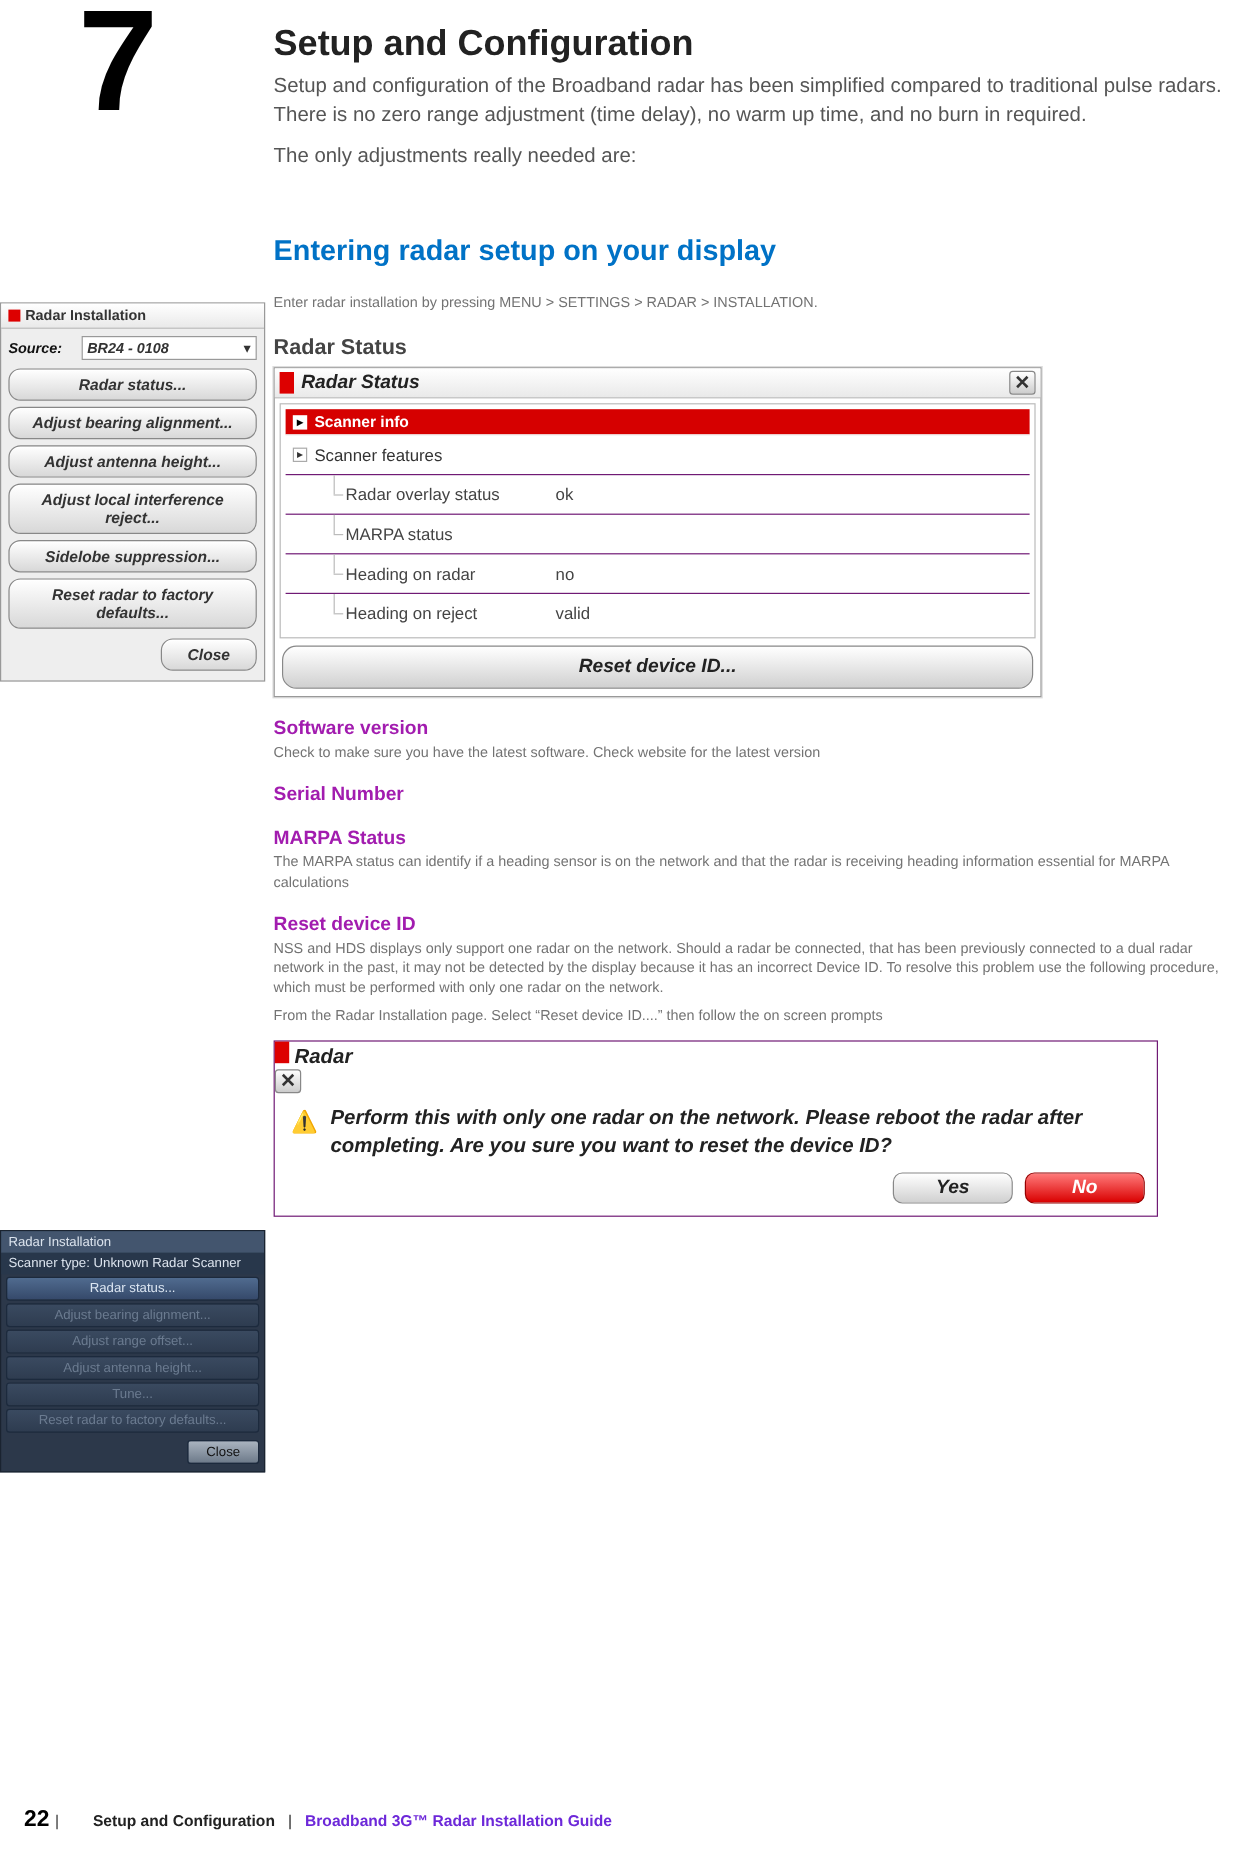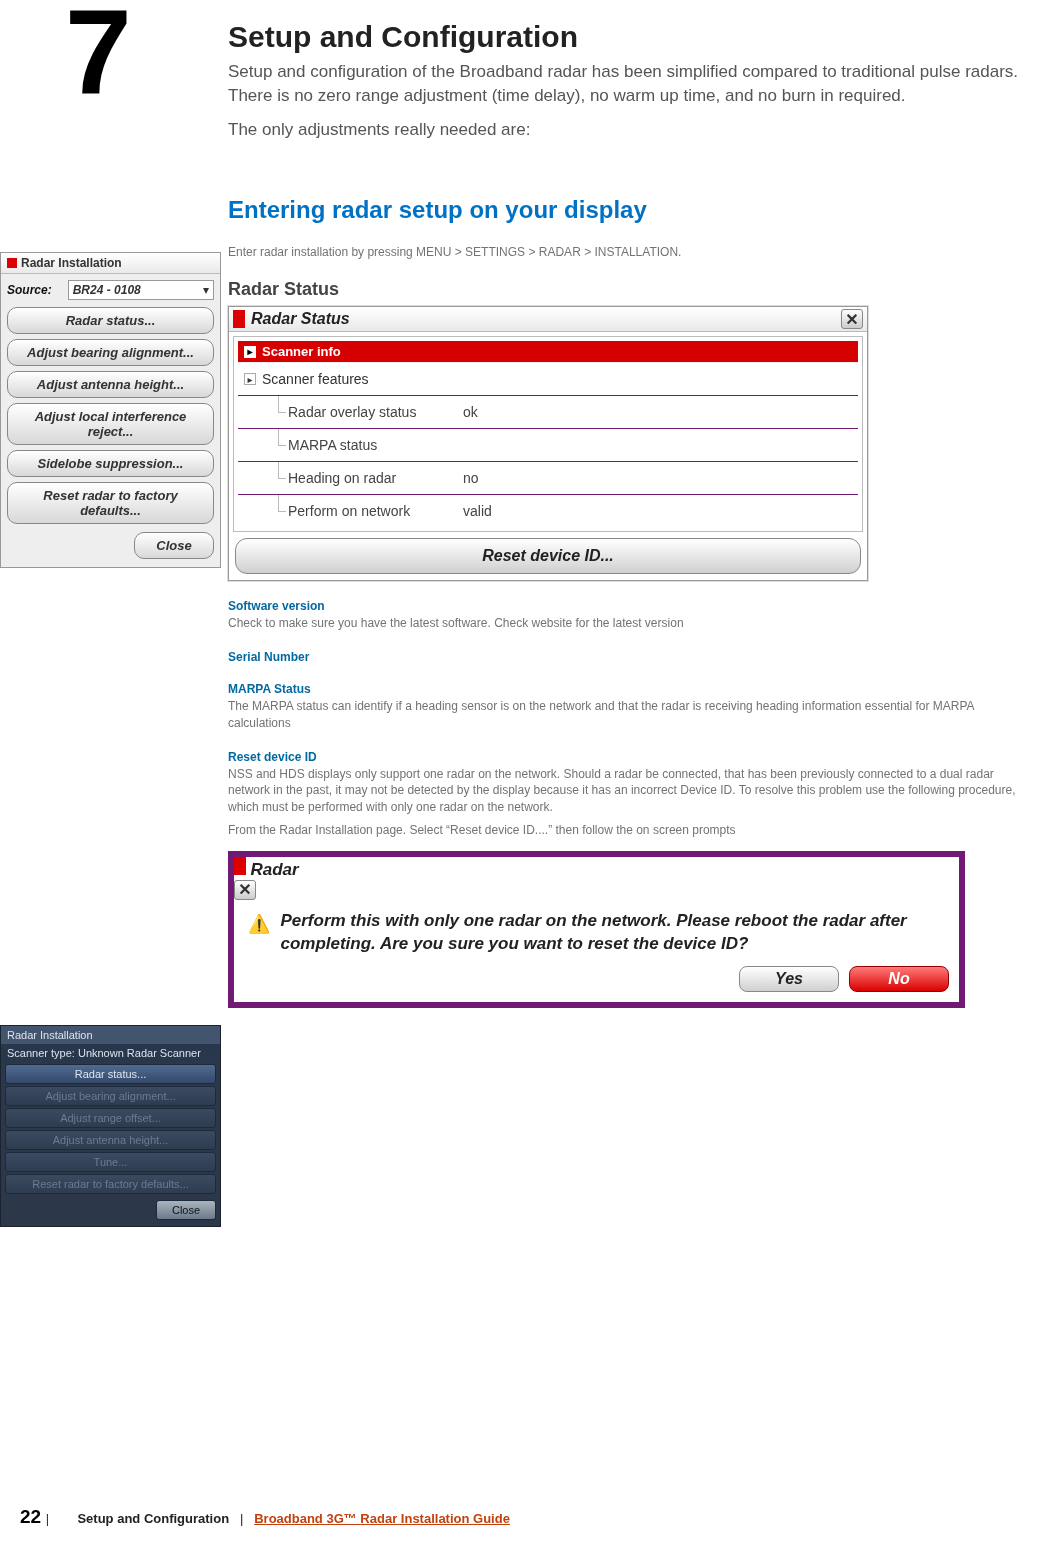--- a/index.html
+++ b/index.html
@@ -51,23 +51,23 @@
     margin-bottom: 6px;
   }
   h3.sub {
     font-size: 18px;
     font-weight: 700;
     color: #444;
     margin-top: 18px;
     margin-bottom: 4px;
   }
   h4.tiny {
-    font-size: 12px;
-    font-weight: 700;
-    color: #0369a1;
+    font-size: 16px;
+    font-weight: 700;
+    color: #a21caf;
     margin-top: 18px;
     margin-bottom: 2px;
   }
 
   
   .dlg-install {
     position: absolute;
     left: 0;
     top: 252px;
     width: 221px;
@@ -266,21 +266,21 @@
     width:60px;
     margin:6px 4px 6px auto;
     background:linear-gradient(180deg,#aab4c0,#6d7a8a);
     color:#111;
   }
 
   
   .dlg-confirm {
     width: 737px;
     background:#fff;
-    border:6px solid #701a75;
+    border:1px solid #701a75;
     margin-top: 12px;
   }
   .dlg-confirm .titlebar2 .title-text { font-size:17px; }
   .confirm-body {
     display:flex;
     gap:10px;
     padding:10px 14px 6px 14px;
     align-items:flex-start;
   }
   .warn-icon {
@@ -324,21 +324,21 @@
     position:absolute;
     bottom: 28px;
     left: 20px;
     right: 0;
     color:#222;
     font-size:13px;
   }
   .footer .pg { font-weight:800; font-size:19px; color:#000; }
   .footer .sep { color:#333; margin: 0 3px 0 1px; font-weight:300; }
   .footer .sect { font-weight:700; color:#222; }
-  .footer .guide { color:#c2410c; font-weight:600;text-decoration:underline; }
+  .footer .guide { color:#6d28d9; font-weight:600; }
 </style>
 </head>
 <body>
 
 <div class="chapter-num">7</div>
 
 <div class="content-col">
   <h1>Setup and Configuration</h1>
   <p class="intro-p">Setup and configuration of the Broadband radar has been simplified compared to traditional pulse radars. There is no zero range adjustment (time delay), no warm up time, and no burn in required.</p>
   <p class="intro-p">The only adjustments really needed are:</p>
@@ -369,21 +369,21 @@
       </div>
       <div class="kv-row tree-t">
         <span class="k">MARPA status</span>
         <span class="v"></span>
       </div>
       <div class="kv-row tree-t">
         <span class="k">Heading on radar</span>
         <span class="v">no</span>
       </div>
       <div class="kv-row tree-t">
-        <span class="k">Perform on network</span>
+        <span class="k">Heading on reject</span>
         <span class="v">valid</span>
       </div>
     </div>
     <span class="reset-btn">Reset device ID...</span>
   </div>
 
   <h4 class="tiny">Software version</h4>
   <p class="body-p">Check to make sure you have the latest software. Check website for the latest version</p>
 
   <h4 class="tiny">Serial Number</h4>

